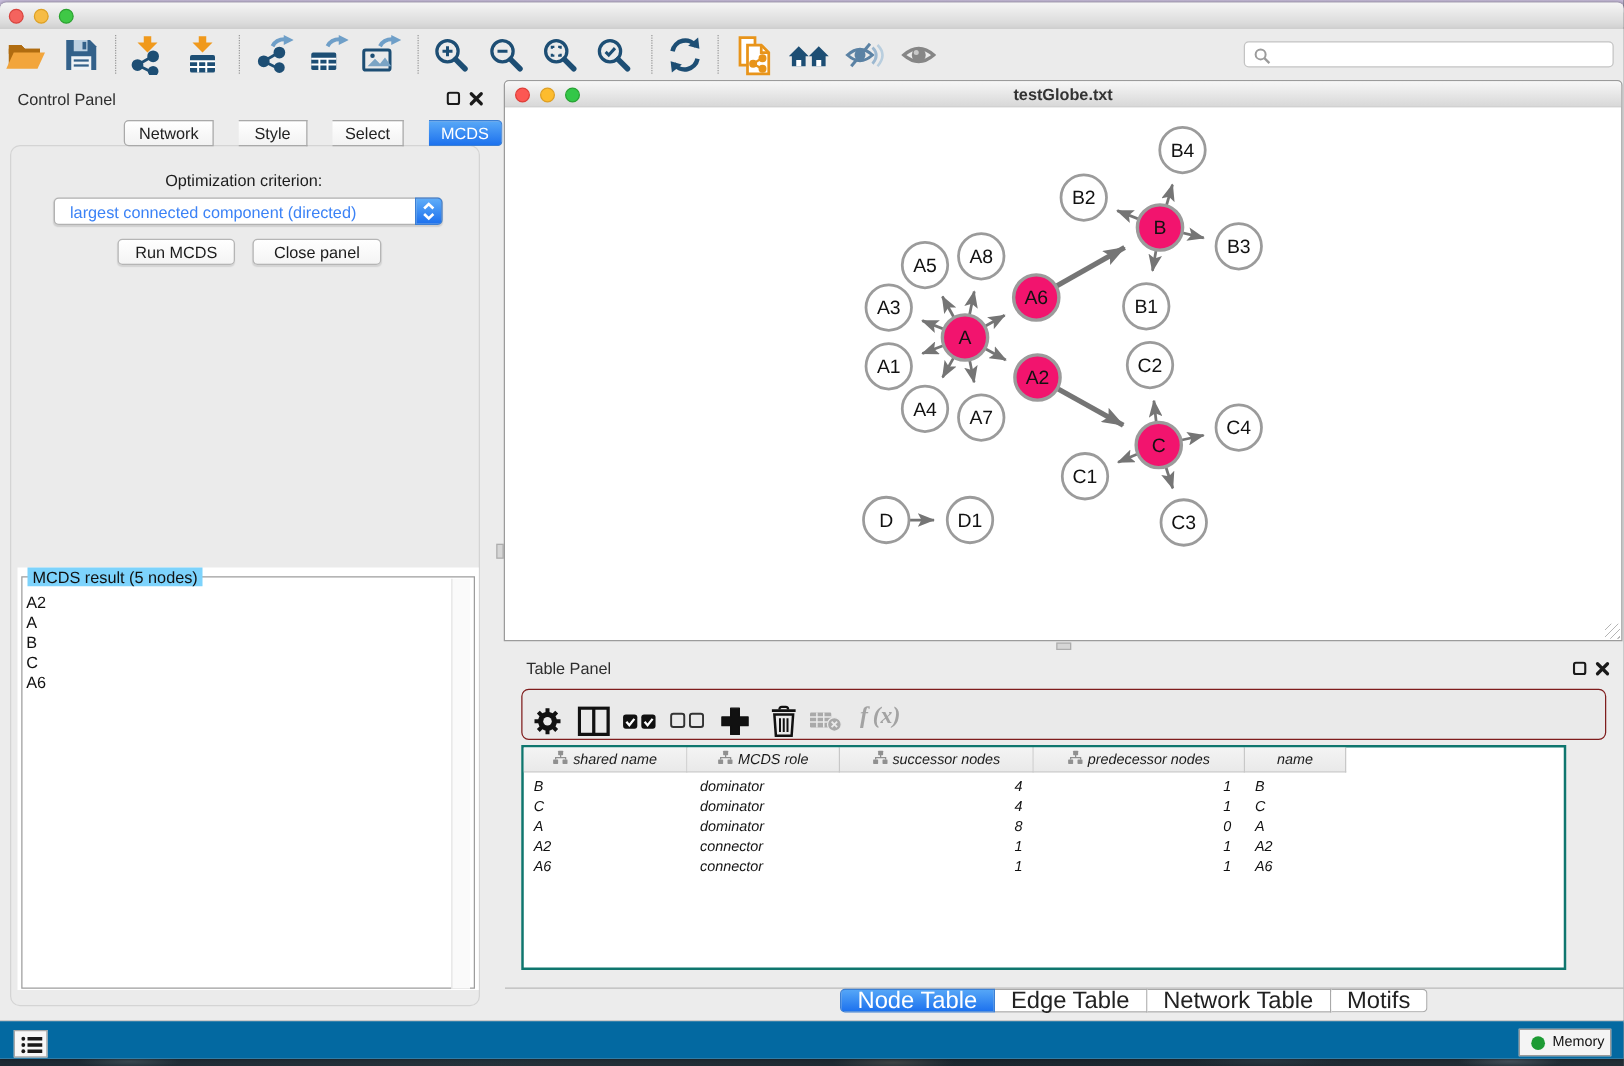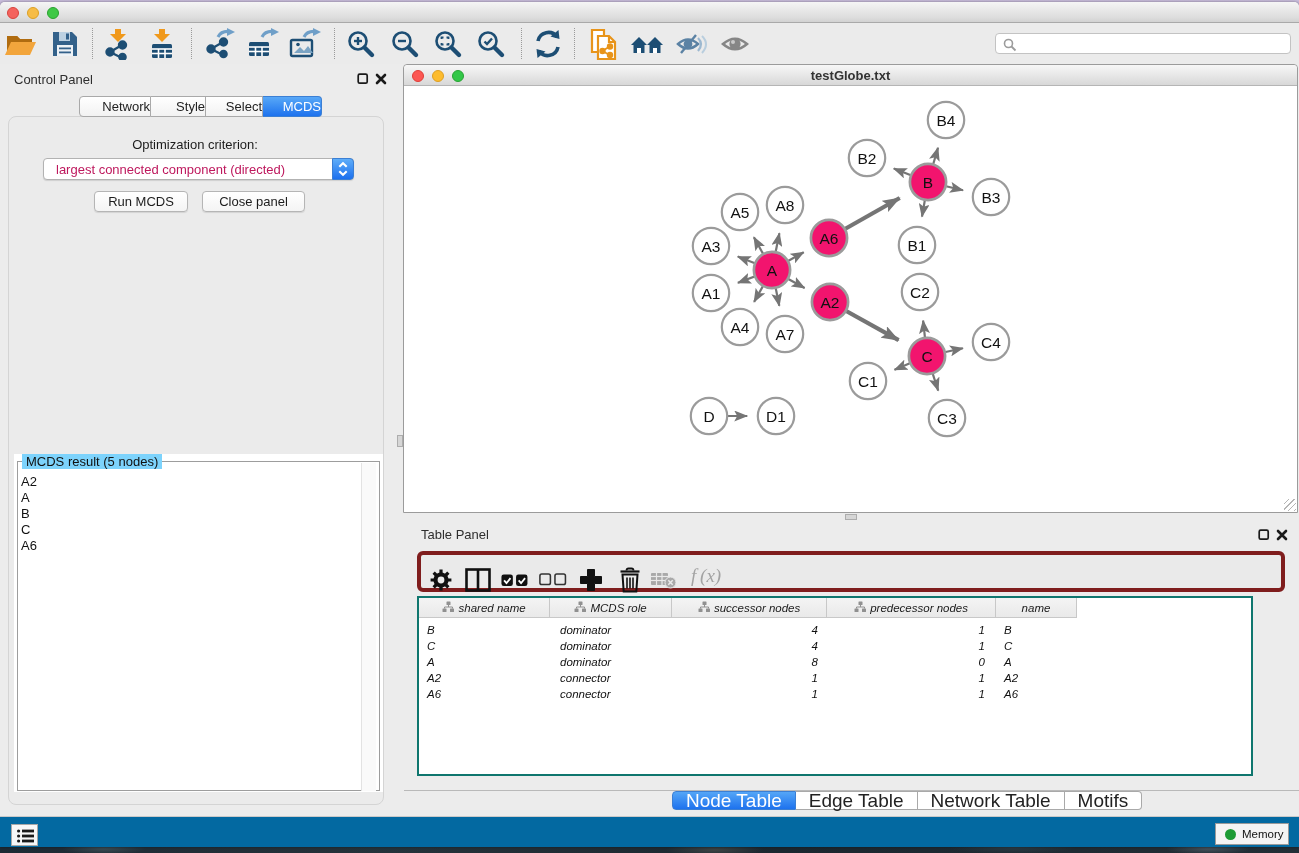--- a/index.html
+++ b/index.html
@@ -17,46 +17,46 @@
 #titlebar .tl{top:5px;width:12px;height:12px;border-radius:50%;}
 #title{width:100%;text-align:center;top:4px;font-size:13px;color:#3e3e3e;}
 #toolbar{left:0;top:21px;width:1299px;height:41px;background:#ebebeb;}
 .sep{top:5px;height:31px;width:0;border-left:1px dotted #9a9a9a;}
 .ticon{top:5px;}
 #searchbox{left:995px;top:10px;width:296px;height:21px;background:#fff;border:1px solid #c3c3c3;border-radius:4px;}
 #content{left:0;top:62px;width:1299px;height:754px;background:#ececec;}
 
 #cphead{left:14px;top:8px;font-size:13px;color:#2e2e2e;}
 .tabs{display:flex;}
-.tab{height:21px;line-height:20px;font-size:13px;color:#222;background:linear-gradient(180deg,#ffffff,#f2f2f2);border:1px solid #a9a9a9;border-left:none;padding:0 14px;text-align:right;}
+.tab{height:21px;line-height:20px;font-size:13px;color:#222;background:linear-gradient(180deg,#ffffff,#f2f2f2);border:1px solid #a9a9a9;border-left:none;padding:0 14px;text-align:center;margin-left:20px;}
 .tab.first{border-left:1px solid #a9a9a9;border-radius:4px 0 0 4px;}
 .tab.last{border-radius:0 4px 4px 0;}
 .tab.sel{background:linear-gradient(180deg,#58a8f7,#1d72ee);color:#fff;border-color:#3b7fd4;}
 #cpbody{left:8px;top:52px;width:376px;height:689px;background:#ebebeb;border:1px solid #d4d4d4;border-radius:8px;}
 #optlabel{left:0;top:73px;width:390px;text-align:center;font-size:13px;color:#1c1c1c;}
 #dropdown{left:43px;top:94px;width:311px;height:22px;background:#fff;border:1px solid #b2b2b2;border-radius:4px;box-shadow:0 1px 1px rgba(0,0,0,.12);}
-#dropdown .txt{left:12px;top:3px;font-size:13px;color:#be185d;}
+#dropdown .txt{left:12px;top:3px;font-size:13px;color:#3b82f6;}
 #spin{right:-1px;top:-1px;width:22px;height:22px;border-radius:0 4px 4px 0;background:linear-gradient(180deg,#5fadf8,#1c70ee);border:1px solid #3b7fd4;}
 .btn{height:21px;background:linear-gradient(180deg,#ffffff,#f4f4f4);border:1px solid #b5b5b5;border-radius:4px;font-size:13px;color:#1c1c1c;text-align:center;line-height:19px;box-shadow:0 1px 1px rgba(0,0,0,.1);}
 #fsbox{left:14px;top:390px;width:369px;height:338px;background:#fff;}
 #fs{left:3px;top:7px;width:363px;height:330px;border:1px solid #9d9d9d;}
 #fslegend{left:4px;top:-8px;background:#7dd3fc;padding:0 4px;font-size:13px;color:#111;}
 #fslist{left:3px;top:12px;font-size:13px;color:#111;line-height:16px;}
 #fsscroll{right:3px;top:1px;width:15px;height:328px;background:#fafafa;border-left:1px solid #e3e3e3;}
 
 #gwin{left:403px;top:0px;width:895px;height:449px;background:#fff;border:1px solid #9b9b9b;border-radius:4px 4px 0 0;}
 #gtitle{left:0;top:0;width:893px;height:21px;background:linear-gradient(180deg,#f7f7f7,#d8d8d8);border-bottom:1px solid #b5b5b5;border-radius:4px 4px 0 0;}
 #gtitle .tl{top:4.5px;width:12px;height:12px;border-radius:50%;}
 #gtitletxt{width:100%;top:3px;text-align:center;font-size:13px;font-weight:bold;color:#333;}
 #grip{right:1px;bottom:1px;width:12px;height:12px;background:repeating-linear-gradient(135deg,transparent 0 3px,#b5b5b5 3px 4px);}
 #hsthumb{left:845px;top:450px;width:12px;height:6px;background:#d6d6d6;border:1px solid #adadad;}
 #vsthumb{left:397px;top:371px;width:6px;height:12px;background:#d6d6d6;border:1px solid #adadad;}
 
 #tphead{left:421px;top:463px;font-size:13px;color:#2e2e2e;}
-#tptools{left:417px;top:487px;width:868px;height:41px;background:#eaeaea;border:4px solid #7f1d1d;border-radius:6px;}
+#tptools{left:417px;top:487px;width:868px;height:41px;background:#eaeaea;border:1px solid #7f1d1d;border-radius:6px;font-weight:bold;}
 #ttable{left:417px;top:532px;width:836px;height:180px;background:#fff;border:2px solid #0f766e;font-style:italic;}
 .th{top:0;height:20px;background:linear-gradient(180deg,#f4f4f4,#e9e9e9);border-right:1px solid #c8c8c8;border-bottom:1px solid #c8c8c8;font-size:11.5px;color:#1a1a1a;text-align:center;line-height:20px;}
 .td{font-size:11.5px;color:#111;height:16px;line-height:16px;}
 #tabline{left:404px;top:726px;width:895px;height:0;border-top:1px solid #b9b9b9;}
 #btabs{left:672px;top:727px;display:flex;}
 .btab{height:19px;line-height:18px;font-size:19px;color:#222;background:#fff;border:1px solid #a9a9a9;border-left:none;padding:0 13px;}
 .btab.first{border-left:1px solid #a9a9a9;border-radius:4px 0 0 4px;}
 .btab.last{border-radius:0 4px 4px 0;}
 .btab.sel{background:linear-gradient(180deg,#55a6f7,#1d72ee);color:#fff;border-color:#3b7fd4;}
 

